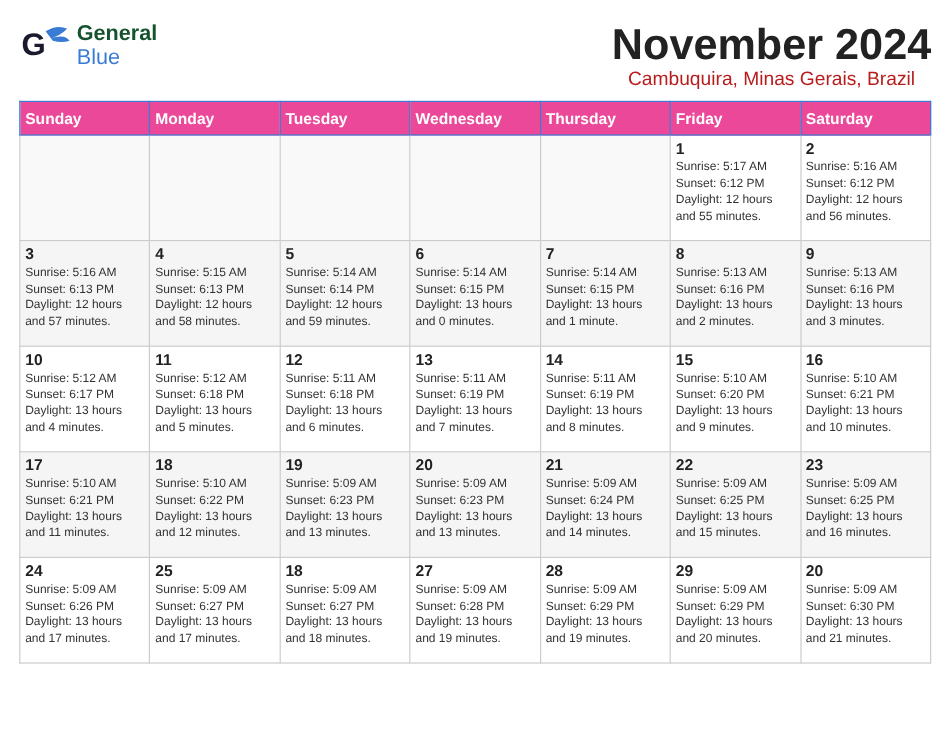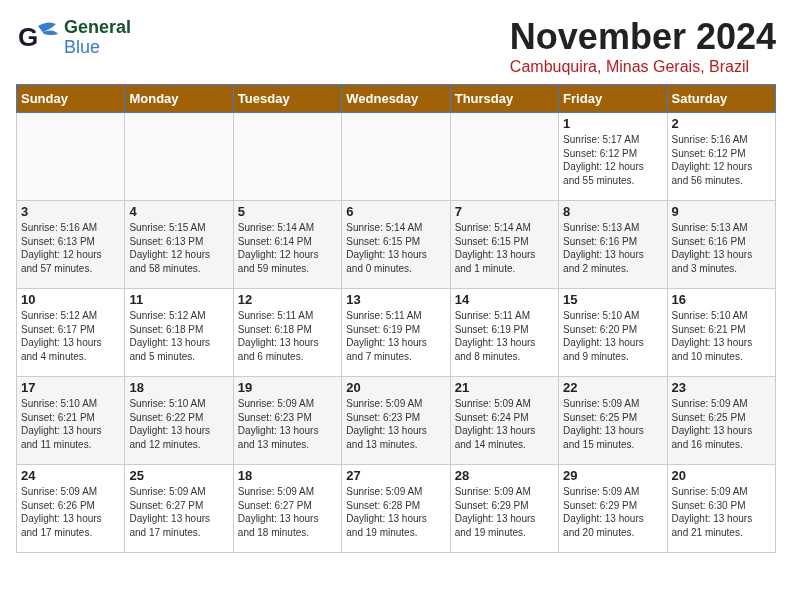--- a/index.html
+++ b/index.html
@@ -15,37 +15,37 @@
       justify-content: space-between;
       align-items: flex-start;
       margin-bottom: 8px;
     }
     .logo {
       display: flex;
       flex-direction: column;
       align-items: flex-start;
     }
     .title-area {
-      text-align: left;
+      text-align: center;
     }
     .month-title {
       font-size: 36px;
       font-weight: bold;
       color: #222;
     }
     .location-title {
       font-size: 16px;
       color: #b91c1c;
     }
     table {
       width: 100%;
       border-collapse: collapse;
     }
     th {
-      background-color: #a16207;
+      background-color: #ec4899;
       color: #fff;
       font-size: 13px;
       font-weight: bold;
       padding: 6px 4px;
       text-align: left;
       border: 1px solid #3a7bd5;
     }
     td {
       border: 1px solid #ccc;
       vertical-align: top;

